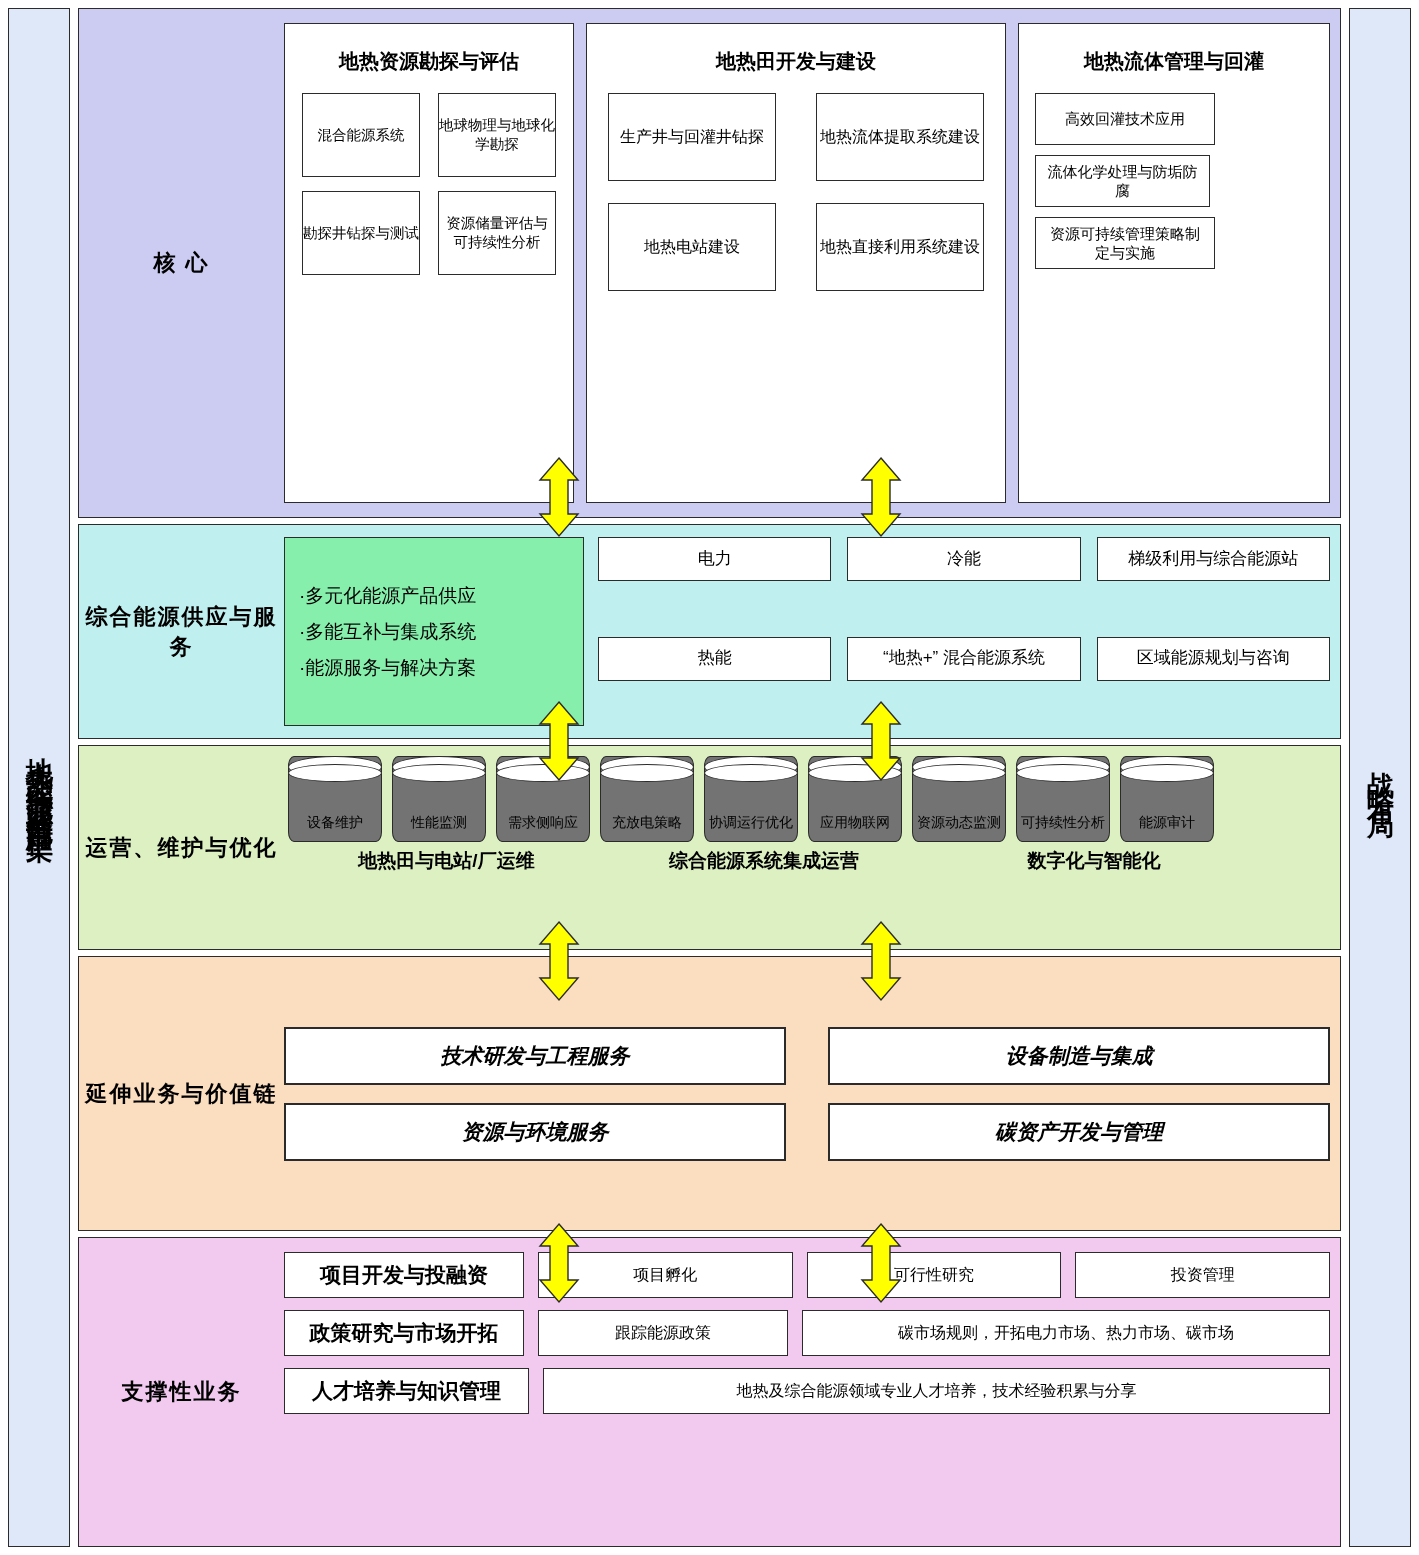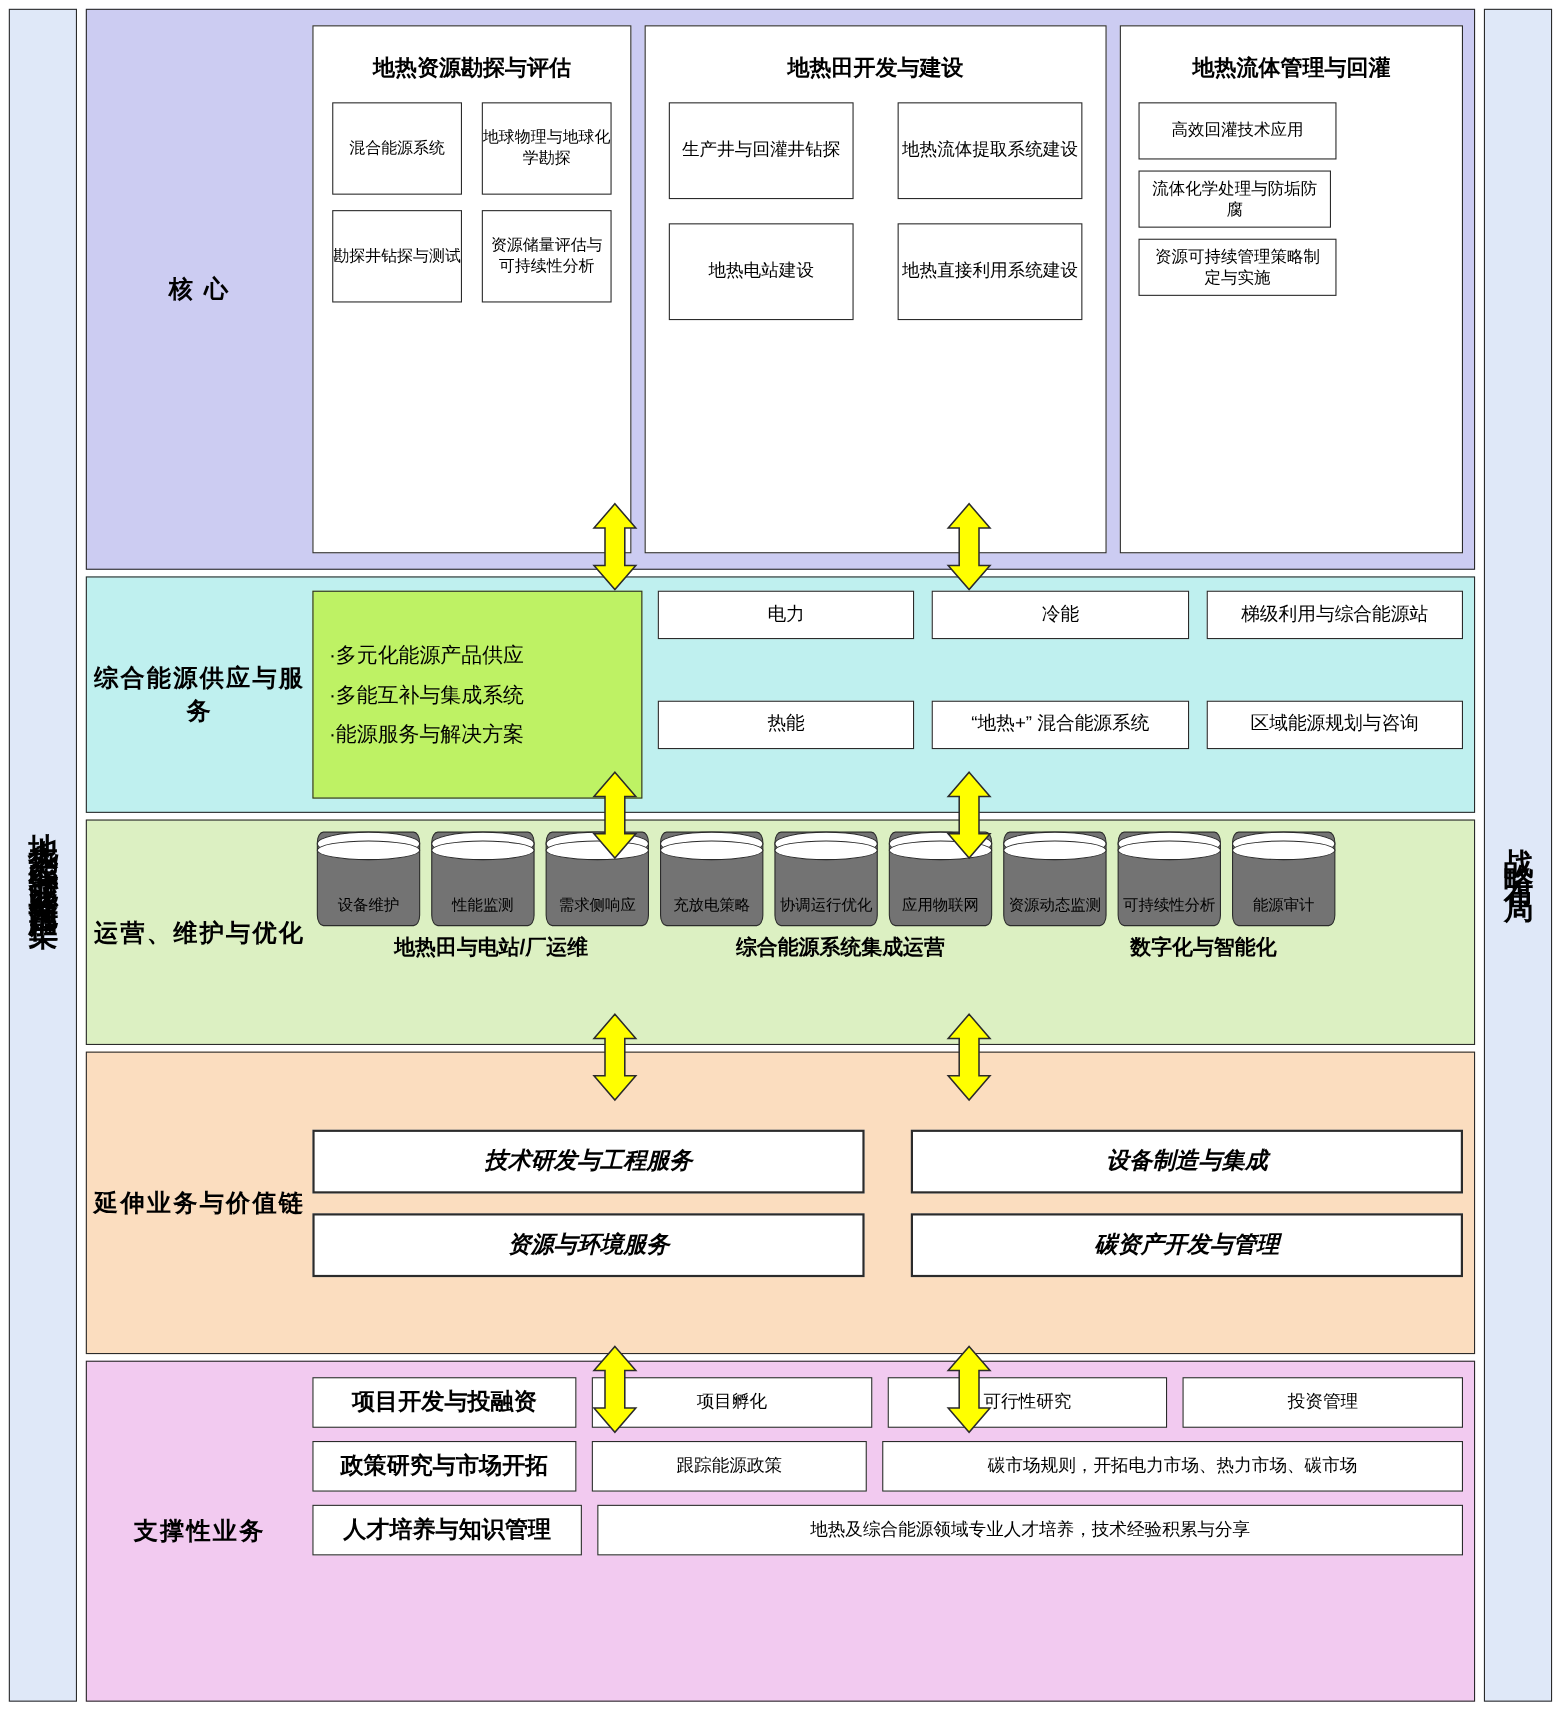--- a/index.html
+++ b/index.html
@@ -73,21 +73,21 @@
   .core-g2 { width:420px; }
   .core-g3 { flex:1; }
   .core-sub { width:118px; height:84px; font-size:14.5px; }
   .core-sub-wide { width:168px; height:88px; font-size:16px; }
   .core-g3 .sub-grid { justify-content:flex-start; padding-left:4px; }
   .g3-sub { height:52px; font-size:15px; padding:0 8px; }
 
   
   .energy-body { padding:12px 10px 12px 0; display:flex; gap:14px; width:100%; align-items:stretch; }
   .bullets {
-    background:#bef264; border:1px solid #2b2b2b; width:300px;
+    background:#86efac; border:1px solid #2b2b2b; width:300px;
     display:flex; flex-direction:column; justify-content:center; gap:10px;
     padding:10px 14px; font-size:19px;
   }
   .energy-cols { flex:1; display:grid; grid-template-columns:1fr 1fr 1fr; gap:10px 16px; }
   .energy-cell { height:44px; font-size:17px;text-align:center; }
 
   
   .ops-body { flex-direction:column; padding:10px 8px 6px 0; width:100%; }
   .cyl-row { display:flex; gap:10px; justify-content:flex-start; padding-left:4px; }
   .cyl {

